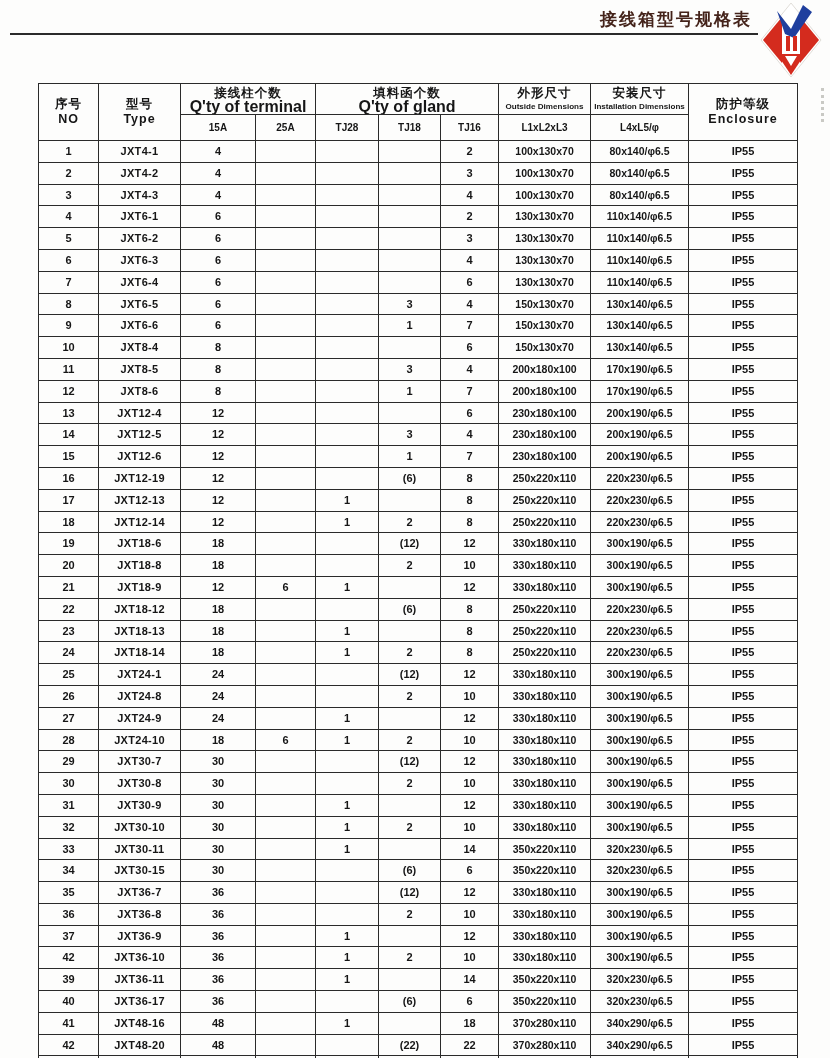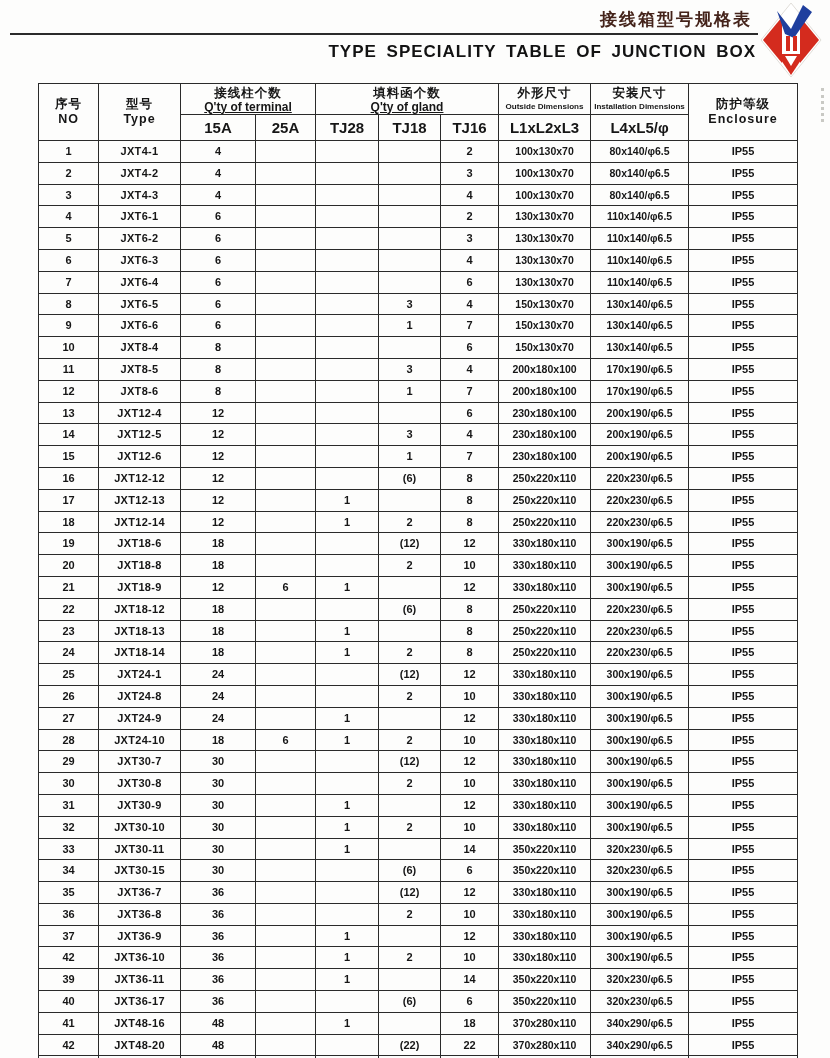--- a/index.html
+++ b/index.html
@@ -20,39 +20,38 @@
                   border-left:3px dotted #c9c9c4; }
 
   
   .spec-table { position:absolute; top:83px; left:38px; width:759px;
                 border-collapse:collapse; table-layout:fixed; }
   .spec-table th, .spec-table td {
       border:1px solid #2a2a2a; text-align:center; vertical-align:middle;
       font-weight:bold; overflow:hidden; white-space:nowrap; }
   thead th { padding:1px 0; }
   .zh { font-size:12.5px; letter-spacing:1px; display:block; line-height:15px; }
-  .en { font-size:12px; display:block; line-height:12px; font-weight:bold;text-decoration:underline; }
+  .en { font-size:16px; display:block; line-height:12px; font-weight:bold; }
   .en-sm { font-size:8.5px; display:block; line-height:11px; transform:scale(.95);
            font-weight:bold; }
   .stack2 .zh { margin-top:0; }
-  .sub th { font-size:15px; height:26px; }
+  .sub th { font-size:10px; height:26px; }
   thead tr.grp th { height:31px; }
   tbody td { height:20.8px; font-size:11px; line-height:20.8px; }
   tbody td:nth-child(2) { letter-spacing:.3px; }
   tbody td:nth-child(8), tbody td:nth-child(9) { font-size:10.5px; }
 </style>
 </head>
 <body>
 
 <div class="page">
 
   <div class="hdr">
     <div class="title-zh">接线箱型号规格表</div>
     <div class="rule"></div>
-    <div class="title-en">TYPE SPECIALITY TABLE OF JUNCTION BOX</div>
 
     <svg class="logo" viewBox="0 0 62 76">
       <polygon points="31,1 61,38 31,75 1,38" fill="#ffffff" stroke="#e0ddd8" stroke-width="1"></polygon>
       <polygon points="3,38 22,15 22,61" fill="#d42b1e"></polygon>
       <polygon points="59,38 40,15 40,61" fill="#d42b1e"></polygon>
       <path d="M17,9 L31,27 L43,3 L52,10 L34,36 L25,32 Z" fill="#1f3f9e"></path>
       <rect x="26" y="34" width="4" height="15" fill="#d42b1e"></rect>
       <rect x="33" y="34" width="4" height="15" fill="#d42b1e"></rect>
       <polygon points="31,73 17,52 45,52" fill="#d42b1e"></polygon>
       <polygon points="31,64 25,54 37,54" fill="#ffffff"></polygon>
@@ -290,21 +289,21 @@
           <td></td>
           <td></td>
           <td>1</td>
           <td>7</td>
           <td>230x180x100</td>
           <td>200x190/φ6.5</td>
           <td>IP55</td>
         </tr>
         <tr>
           <td>16</td>
-          <td>JXT12-12</td>
+          <td>JXT12-19</td>
           <td>12</td>
           <td></td>
           <td></td>
           <td>(6)</td>
           <td>8</td>
           <td>250x220x110</td>
           <td>220x230/φ6.5</td>
           <td>IP55</td>
         </tr>
         <tr>

